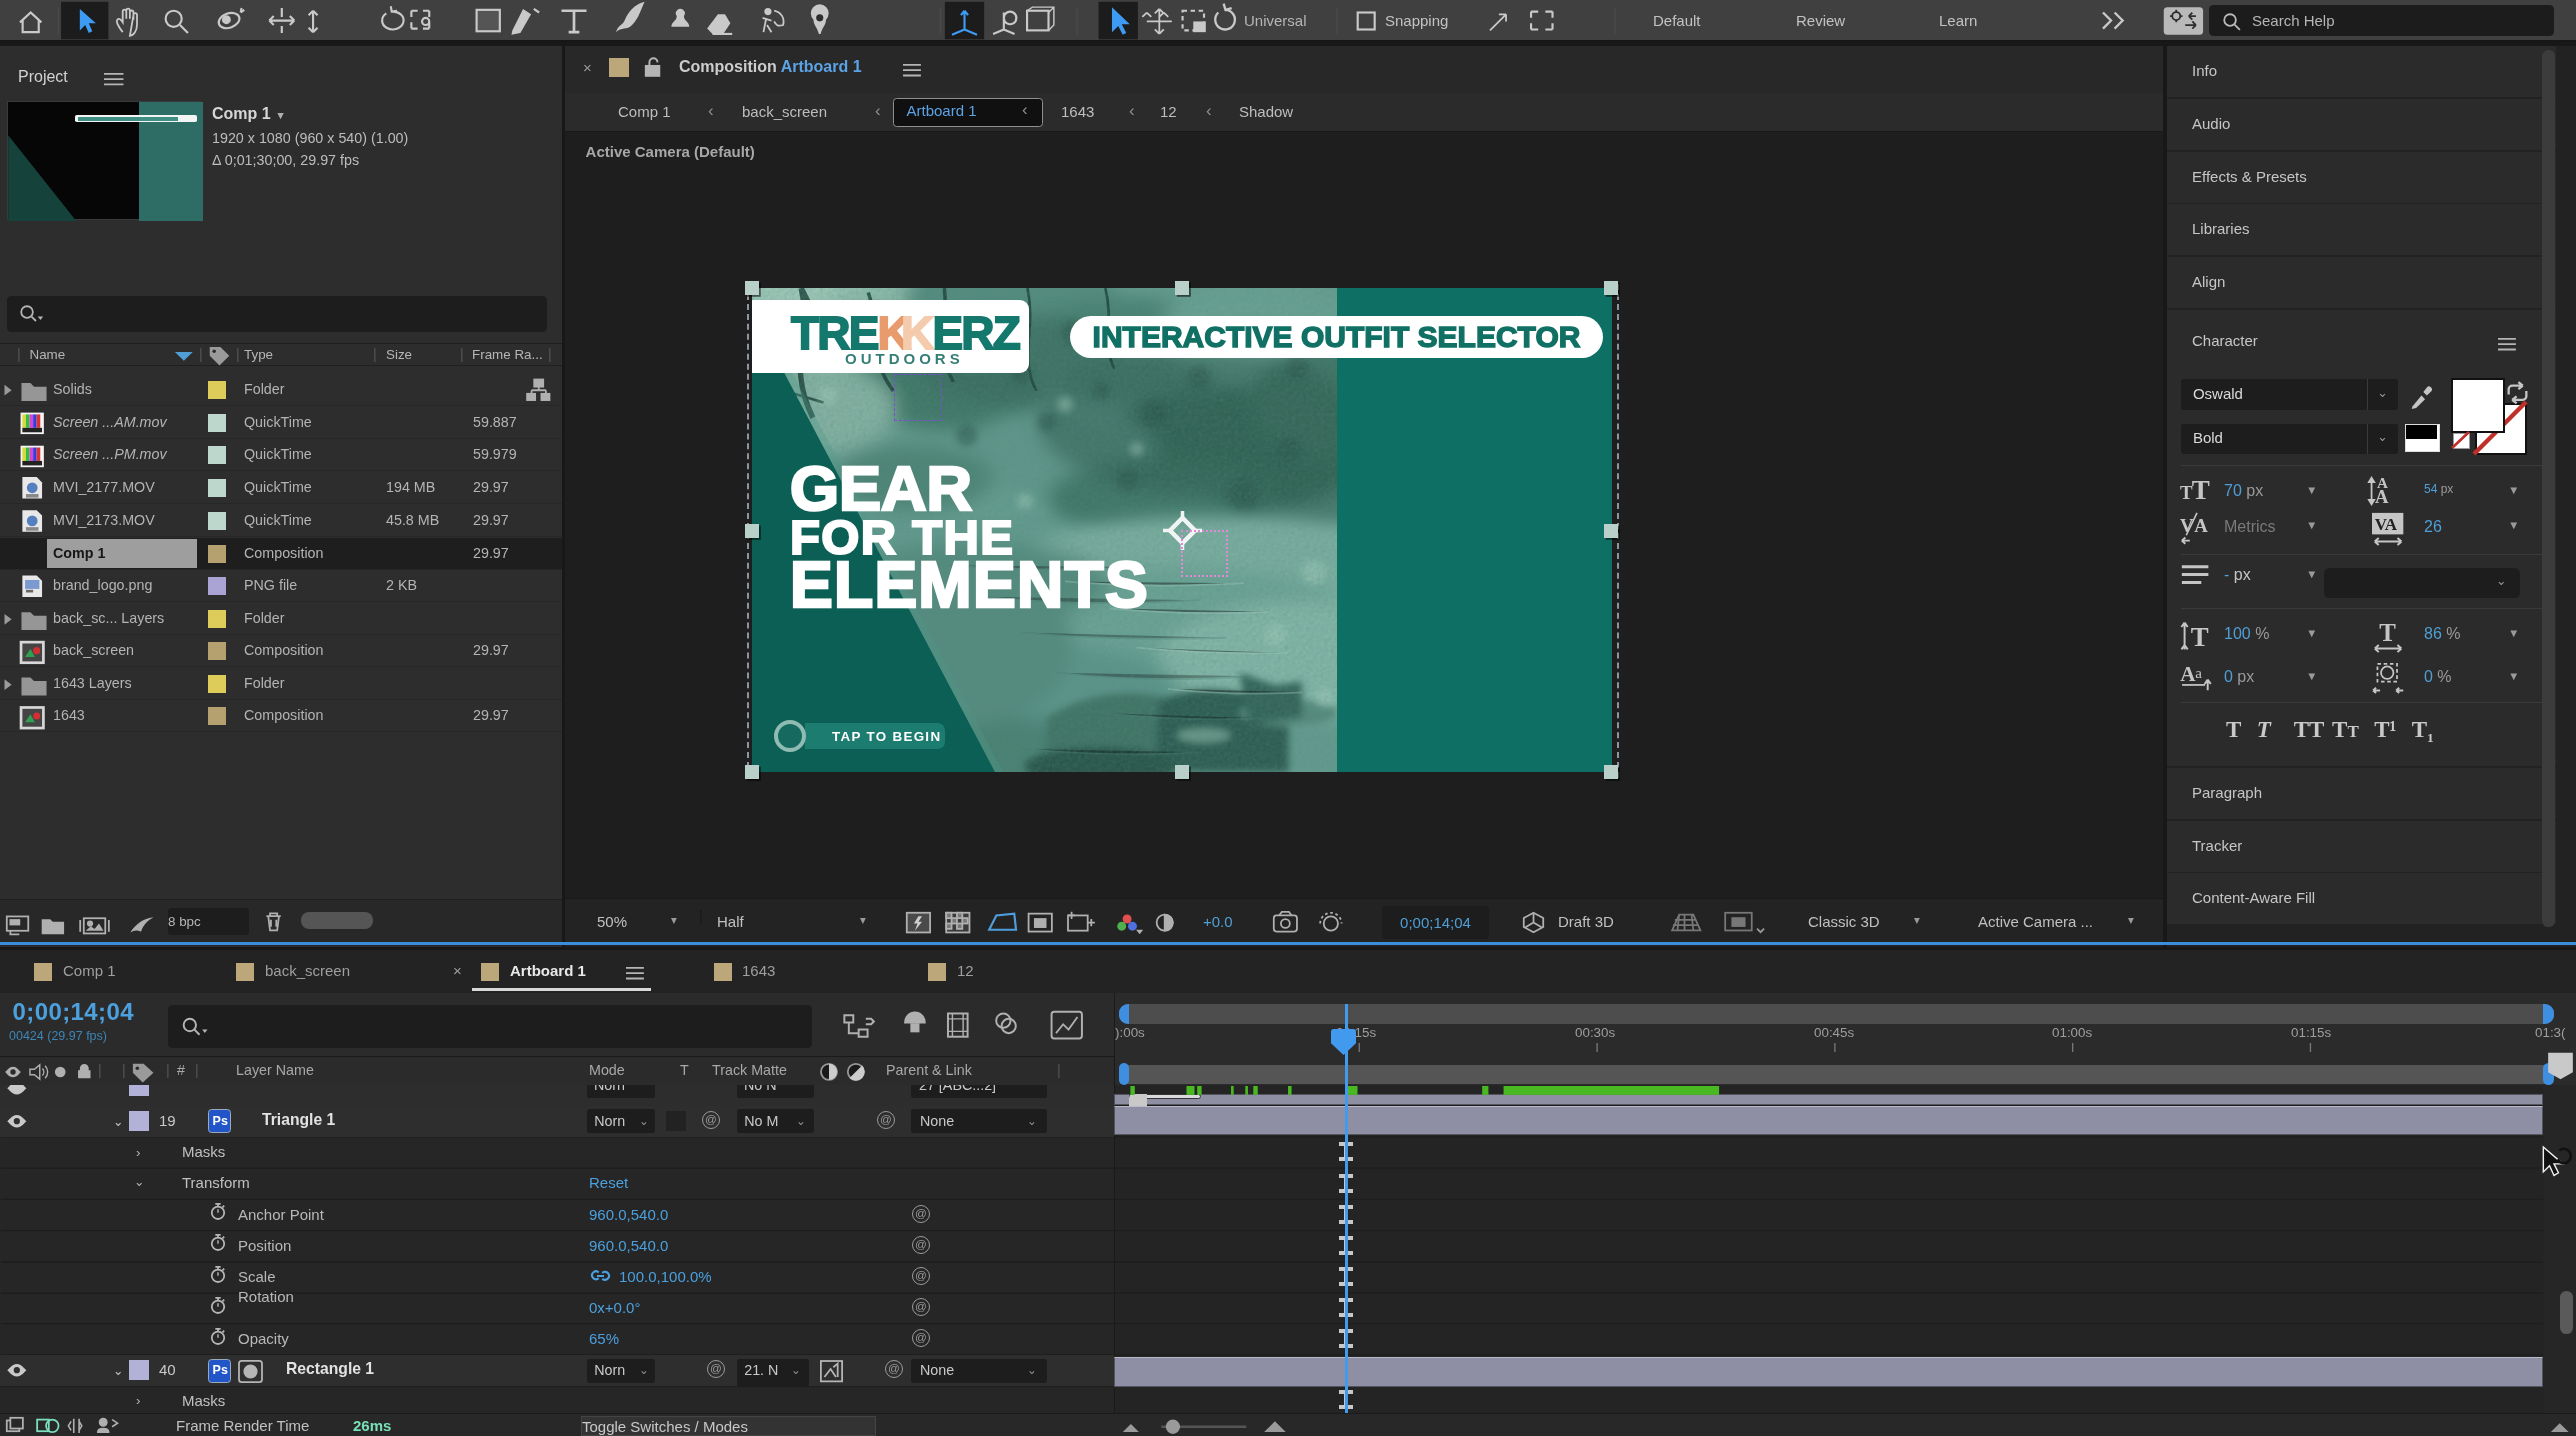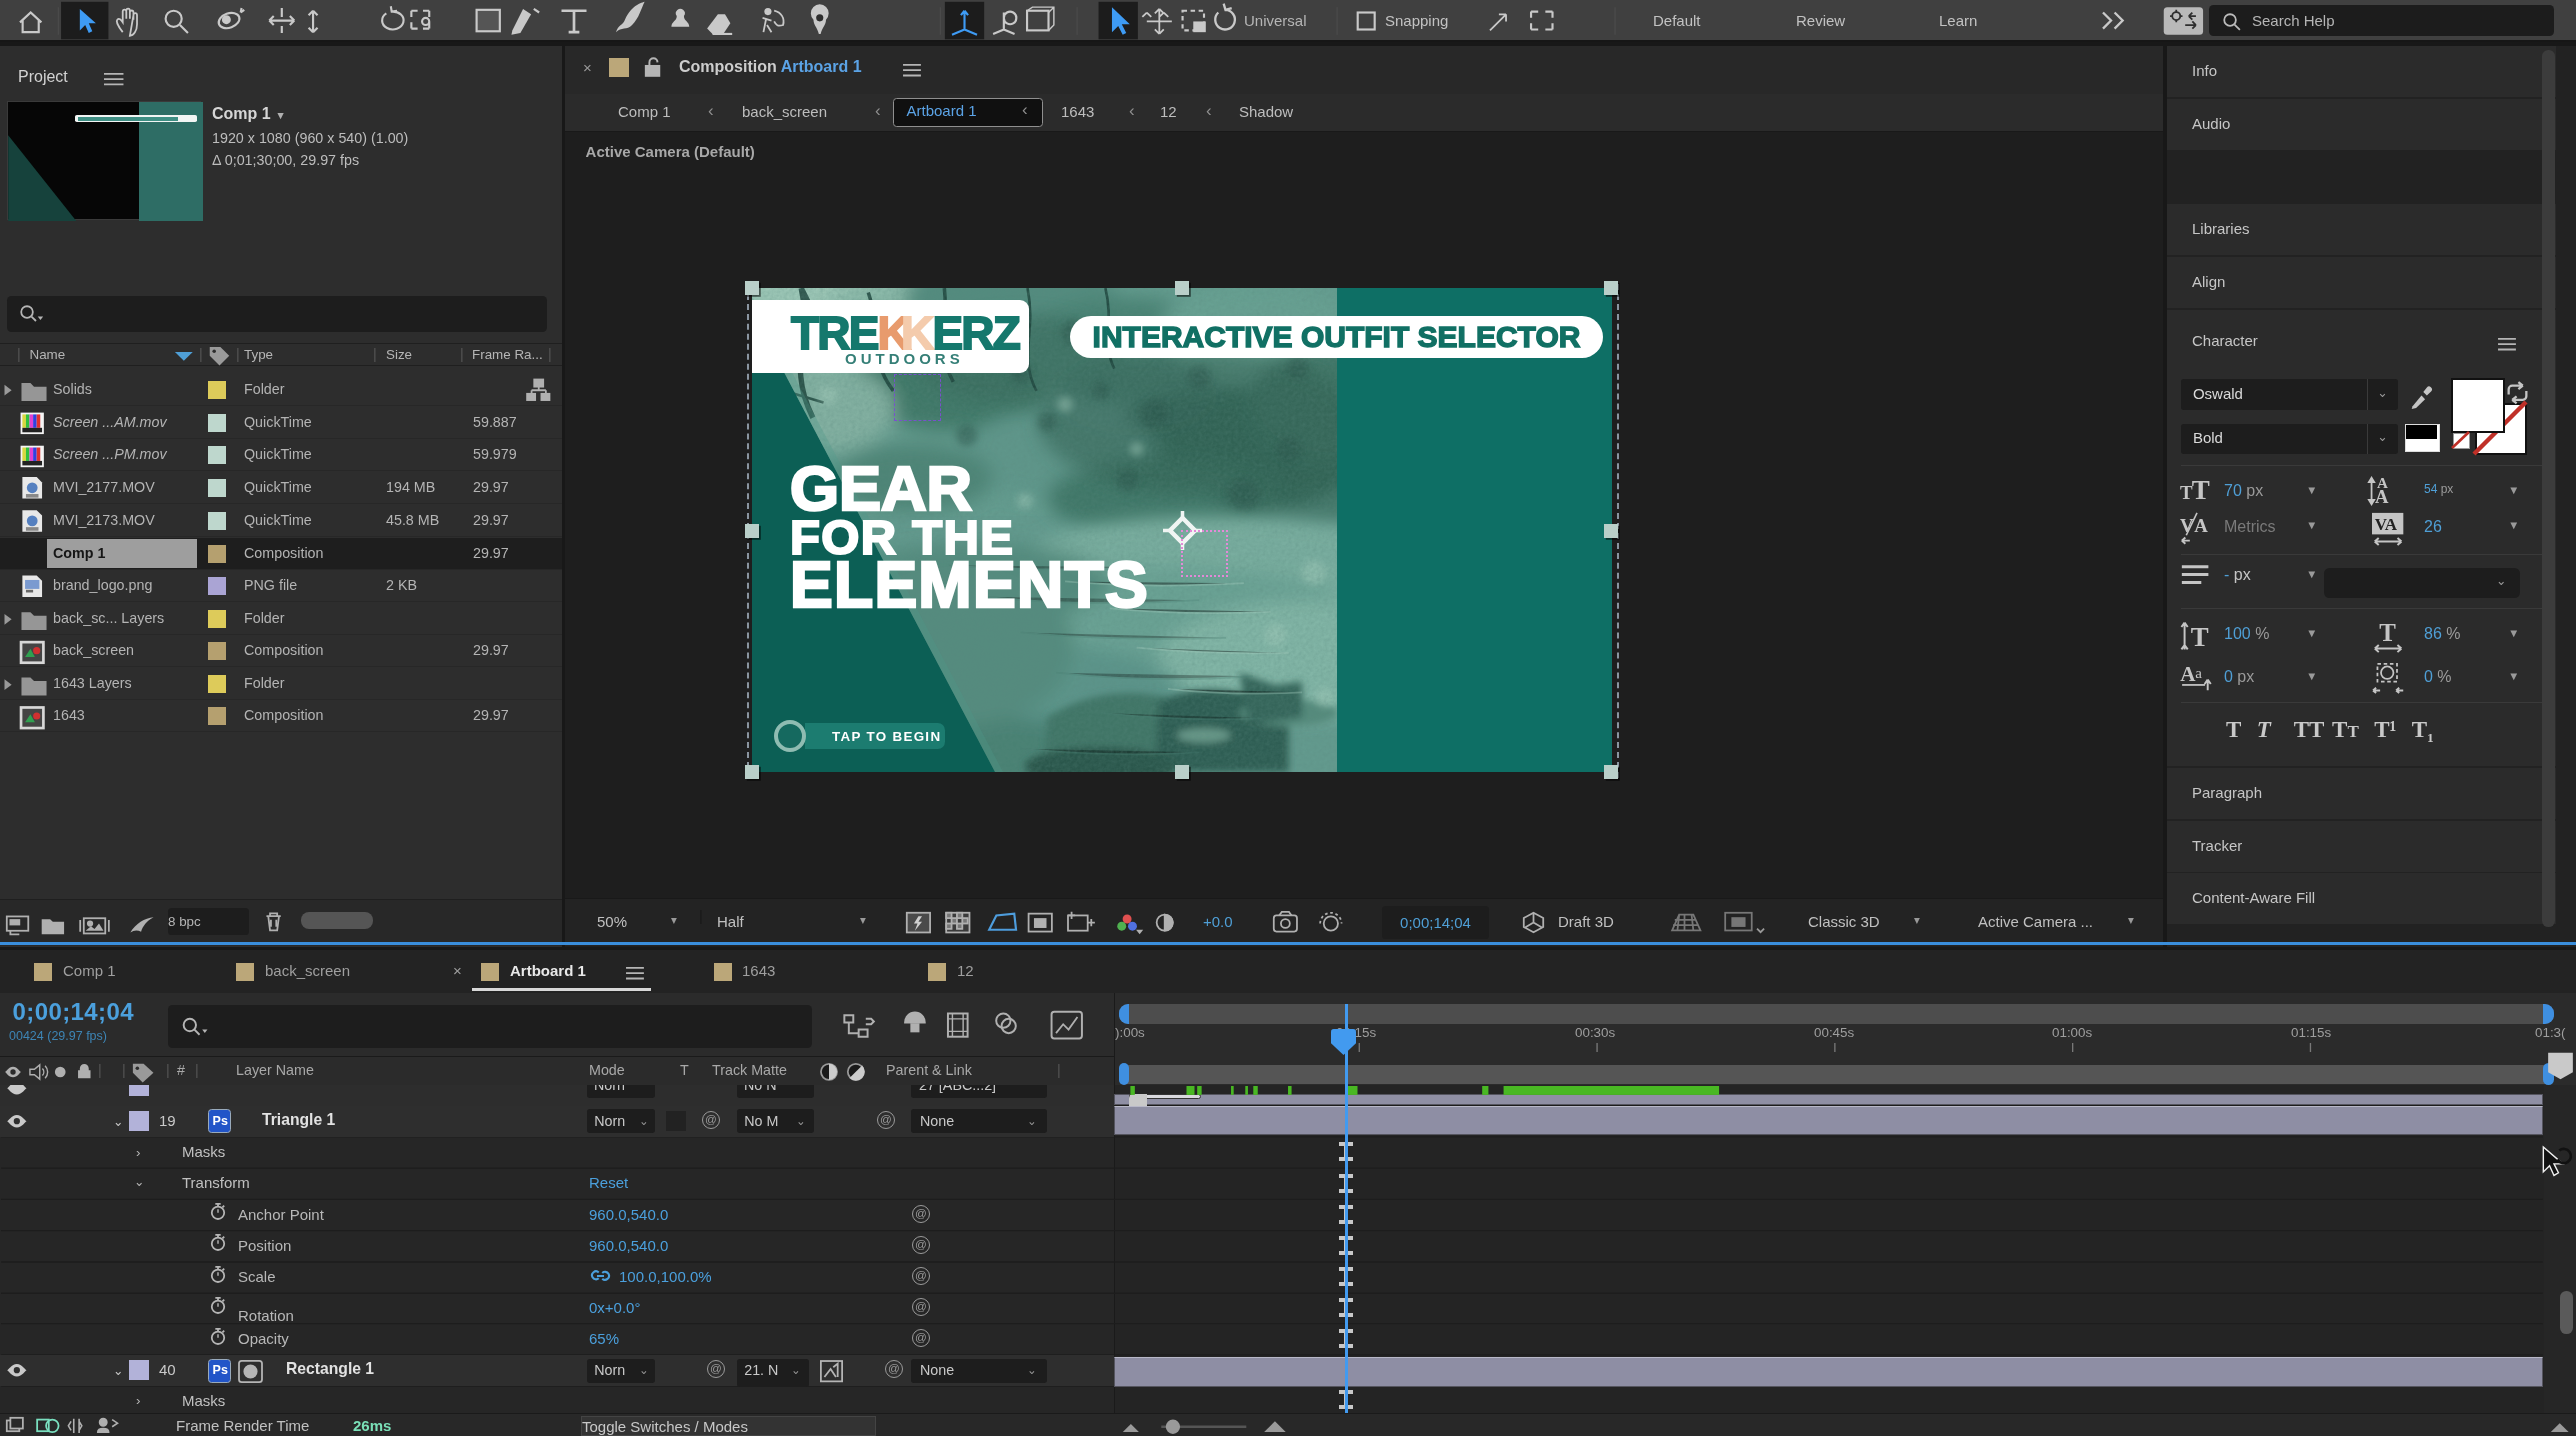--- a/index.html
+++ b/index.html
@@ -590,20 +590,23 @@
   <span class="txt" style="left:134px;top:9px;color:#191919">|</span>
  </div>
 </div>
 
 <div class="panel" id="rightpanel" style="left:2167px;top:46px;width:409px;height:901px;background:#222">
  <div class="rsec" style="left:0;top:0">
       <span class="t">Info</span>
     </div>
  <div class="rsec" style="left:0;top:53px">
       <span class="t">Audio</span>
+    </div>
+ <div class="rsec" style="left:0;top:106px">
+      <span class="t">Effects &amp; Presets</span>
     </div>
  <div class="rsec" style="left:0;top:158px">
       <span class="t">Libraries</span>
     </div>
  <div class="rsec" style="left:0;top:211px">
       <span class="t">Align</span>
     </div>
  <div class="rsec" style="left:0;top:264px;height:456px">
       <span class="t" style="top:21.5px">Character</span>
   <svg style="left:331px;top:27px" width="21.5" height="14.3" viewBox="0 0 24 16" stroke="#b5b5b5" stroke-width="2">
@@ -906,21 +909,21 @@
         <path d="M11 5 a4.5 4.5 0 0 0-7 5.5 a4.5 4.5 0 0 0 7 1 M15 12 a4.5 4.5 0 0 0 7-5.5 a4.5 4.5 0 0 0-7-1 M9 9 h8"></path>
       </svg>
   <span class="txt" style="left:619px;top:183px;font-size:15px;color:#4ba0dd">100.0,100.0%</span>
   <div class="atcirc" style="left:912px;top:182px">@</div>
 
   <svg class="stopwatch" style="left:210px;top:211px" viewBox="0 0 18 20">
         <circle cx="9" cy="12" r="7" fill="none" stroke="#b5b5b5" stroke-width="2"></circle>
         <path d="M6 2 h6 M9 2 v3 M14 6 l2-2" stroke="#b5b5b5" stroke-width="2"></path>
         <path d="M9 12 v-4" stroke="#b5b5b5" stroke-width="1.6"></path>
       </svg>
-  <span class="txt" style="left:238px;top:222px;font-size:15px;color:#b8b8b8">Rotation</span>
+  <span class="txt" style="left:238px;top:203px;font-size:15px;color:#b8b8b8">Rotation</span>
   <span class="txt" style="left:589px;top:214px;font-size:15px;color:#4ba0dd">0x+0.0°</span>
   <div class="atcirc" style="left:912px;top:213px">@</div>
 
   <svg class="stopwatch" style="left:210px;top:242px" viewBox="0 0 18 20">
         <circle cx="9" cy="12" r="7" fill="none" stroke="#b5b5b5" stroke-width="2"></circle>
         <path d="M6 2 h6 M9 2 v3 M14 6 l2-2" stroke="#b5b5b5" stroke-width="2"></path>
         <path d="M9 12 v-4" stroke="#b5b5b5" stroke-width="1.6"></path>
       </svg>
   <span class="txt" style="left:238px;top:245px;font-size:15px;color:#b8b8b8">Opacity</span>
   <span class="txt" style="left:589px;top:245px;font-size:15px;color:#4ba0dd">65%</span>

